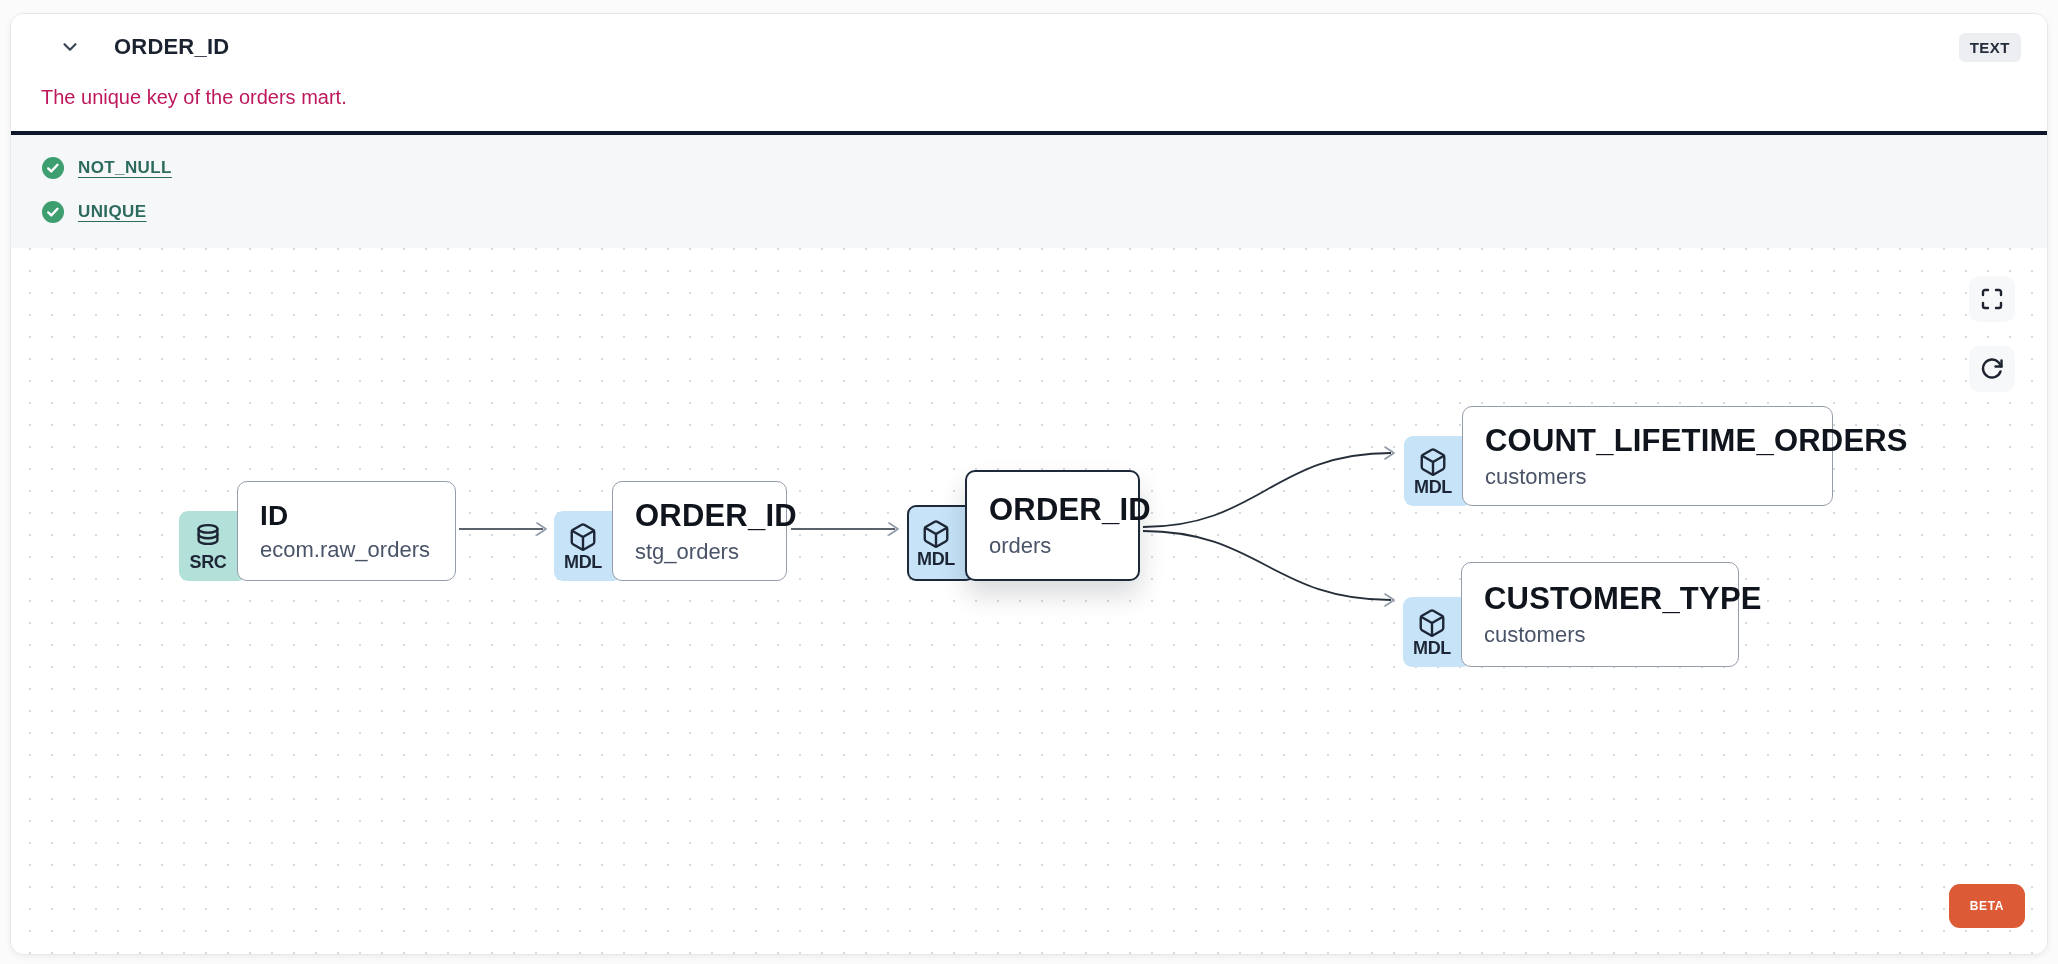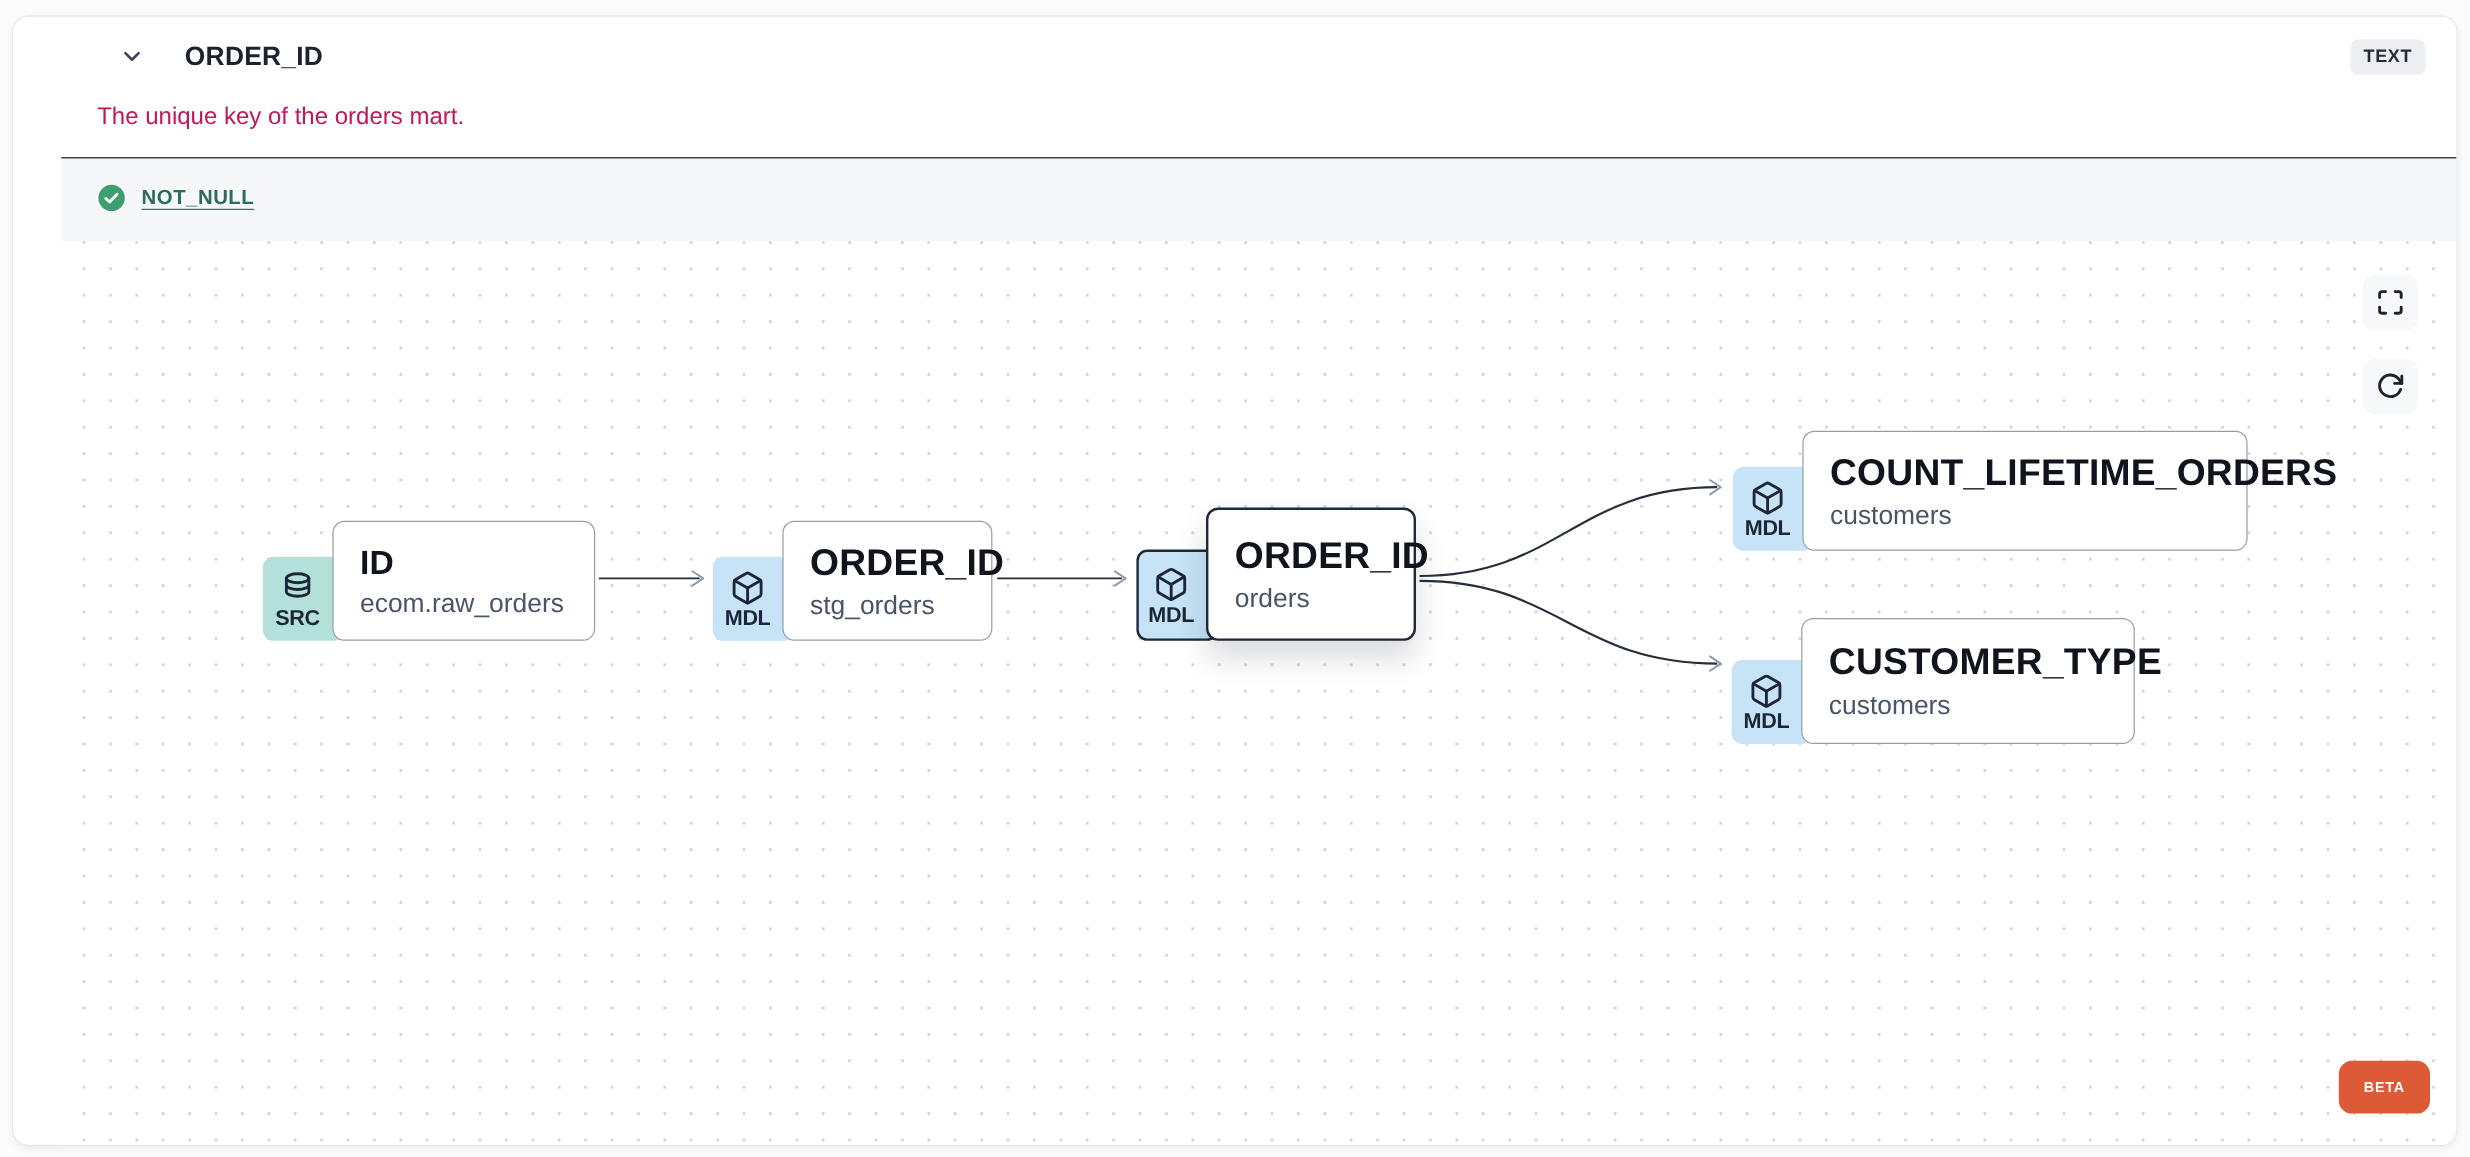--- a/index.html
+++ b/index.html
@@ -14,21 +14,20 @@
     position: absolute;
     left: 10px; top: 13px;
     width: 2038px; height: 942px;
     background: #ffffff;
     border: 1px solid #e7e8ea;
     border-radius: 14px;
     box-shadow: 0 2px 6px rgba(20,25,35,0.06);
     overflow: hidden;
     display: flex;
     flex-direction: column;
-    padding-left: 40px;
   }
 
   
   .card-header { padding: 18px 26px 0 28px; background: #ffffff; }
   .header-row { display: flex; align-items: center; }
   .chevron-btn {
     width: 30px; height: 30px;
     margin-left: 16px;
     border: none; background: transparent;
     display: flex; align-items: center; justify-content: center;
@@ -46,21 +45,21 @@
     padding: 6px 11px; border-radius: 6px; margin-left: 36px;
   }
   .description {
     margin: 24px 0 22px 2px;
     font-size: 20px; color: #be185d;
   }
 
   
   .tests-section {
     background: #f6f7f8;
-    border-top: 1px solid #0f172a;
+    border-top: 4px solid #0f172a;
     padding: 21px 28px 24px 30px;
     display: flex; flex-direction: column; gap: 20px;
   }
   .test-row { display: flex; align-items: center; gap: 13px; }
   .test-check { width: 24px; height: 24px; flex: 0 0 auto; }
   .test-link {
     font-size: 17px; font-weight: 600; letter-spacing: 0.4px;
     color: #2d6b5e; text-decoration: underline;
     text-underline-offset: 4px; cursor: pointer;
   }
@@ -176,20 +175,27 @@
   </div>
 
   <div class="tests-section">
     <div class="test-row">
       <svg class="test-check" viewBox="0 0 24 24">
           <circle cx="12" cy="12" r="11" fill="#3d9e6f"></circle>
           <path d="M7.2 12.4l3.1 3 6.2-6.6" fill="none" stroke="#ffffff" stroke-width="2.4" stroke-linecap="round" stroke-linejoin="round"></path>
         </svg>
       <a class="test-link">NOT_NULL</a>
     </div>
+    <div class="test-row">
+      <svg class="test-check" viewBox="0 0 24 24">
+          <circle cx="12" cy="12" r="11" fill="#3d9e6f"></circle>
+          <path d="M7.2 12.4l3.1 3 6.2-6.6" fill="none" stroke="#ffffff" stroke-width="2.4" stroke-linecap="round" stroke-linejoin="round"></path>
+        </svg>
+      <a class="test-link">UNIQUE</a>
+    </div>
   </div>
 
   <div class="canvas">
 
     <svg class="edges-svg" width="2036" height="683" viewBox="0 0 2036 683" fill="none">
 
       <path d="M448 281 H532" stroke="#262e3a" stroke-width="1.6"></path>
       <path d="M526 275 L535 281 L526 287" stroke="#8f98a5" stroke-width="1.6" stroke-linecap="round" stroke-linejoin="round"></path>
 
       <path d="M780 281 H884" stroke="#262e3a" stroke-width="1.6"></path>

